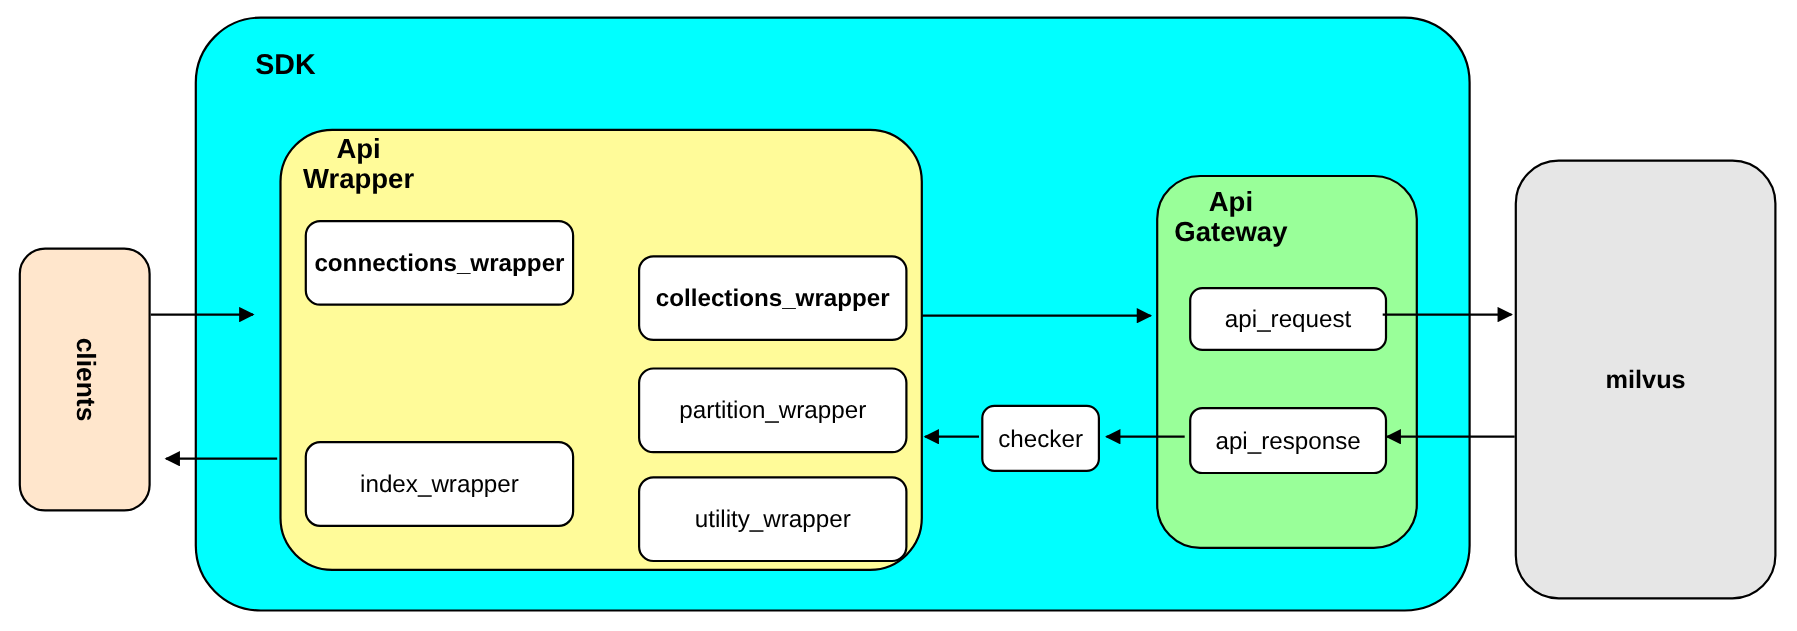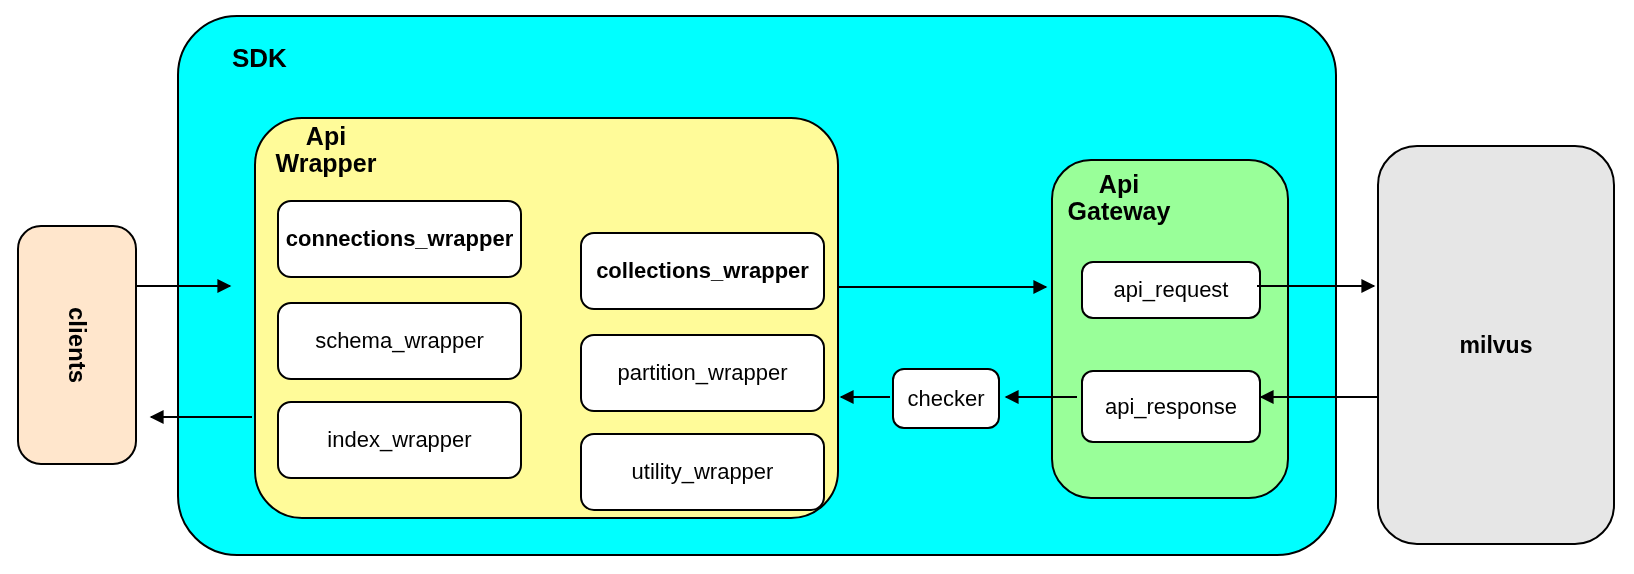--- a/index.html
+++ b/index.html
@@ -69,21 +69,21 @@
     font-size:25px;font-weight:bold;line-height:27px;text-align:center;
   }
   .gbox{
     position:absolute;left:28px;width:180px;
     box-sizing:border-box;border:2px solid var(--stroke,#000);
     border-radius:12px;background:var(--node-fill,#fff);
     display:flex;align-items:center;justify-content:center;
     font-size:22px;
   }
   .api-request{top:100px;height:58px;}
-  .api-response{top:209px;height:73px;}
+  .api-response{top:209px;height:61px;}
   .clients{
     left:17px;top:225px;width:120px;height:240px;
     border-radius:24px;
     background:var(--clients-fill,#ffe6cc);
   }
   .clients-label{
     font-size:24px;font-weight:bold;
     transform:rotate(90deg);
     white-space:nowrap;
   }
@@ -107,21 +107,20 @@
   <div class="node sdk">
     <div class="sdk-title">SDK</div>
 
     <div class="api-wrapper">
       <div class="api-wrapper-title two-line">
         <span>Api</span>
         <span>Wrapper</span>
       </div>
       <div class="wbox wb-c1 wb-r1">connections_wrapper</div>
       <div class="wbox wb-c2 wb-r1">collections_wrapper</div>
-      <div class="wbox wb-c1 wb-r2">schema_wrapper</div>
       <div class="wbox wb-c1 wb-r3">index_wrapper</div>
       <div class="wbox wb-c2 wb-r2">partition_wrapper</div>
       <div class="wbox wb-c2 wb-r3">utility_wrapper</div>
     </div>
 
     <div class="checker">checker</div>
 
     <div class="api-gateway">
       <div class="api-gateway-title two-line">
         <span>Api</span>

